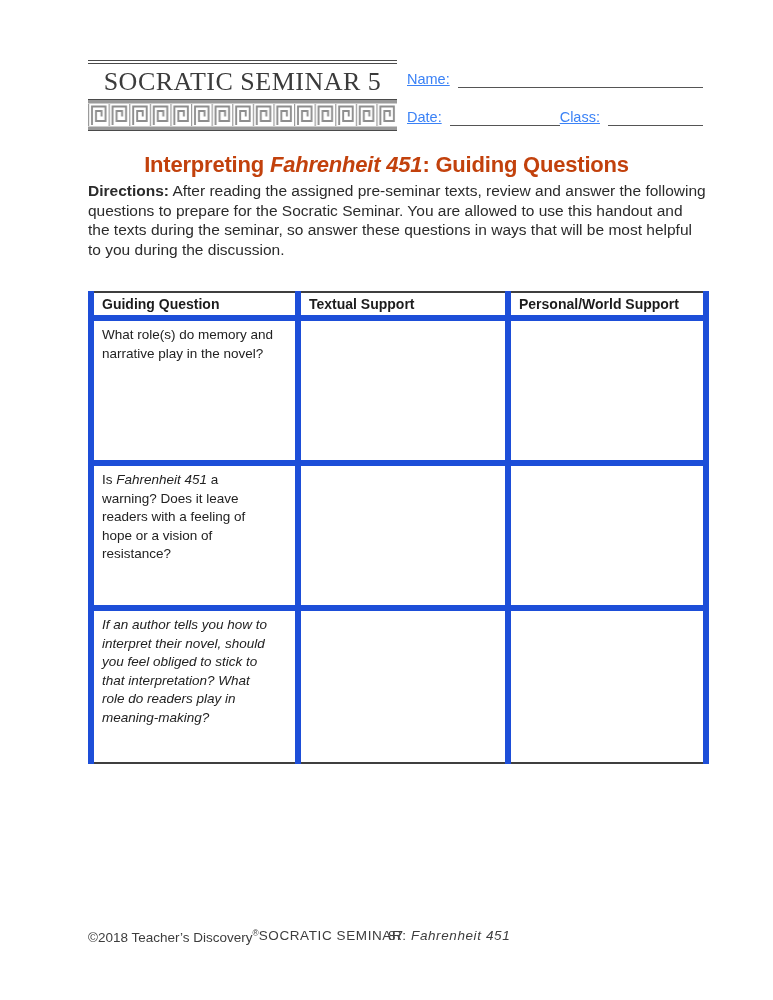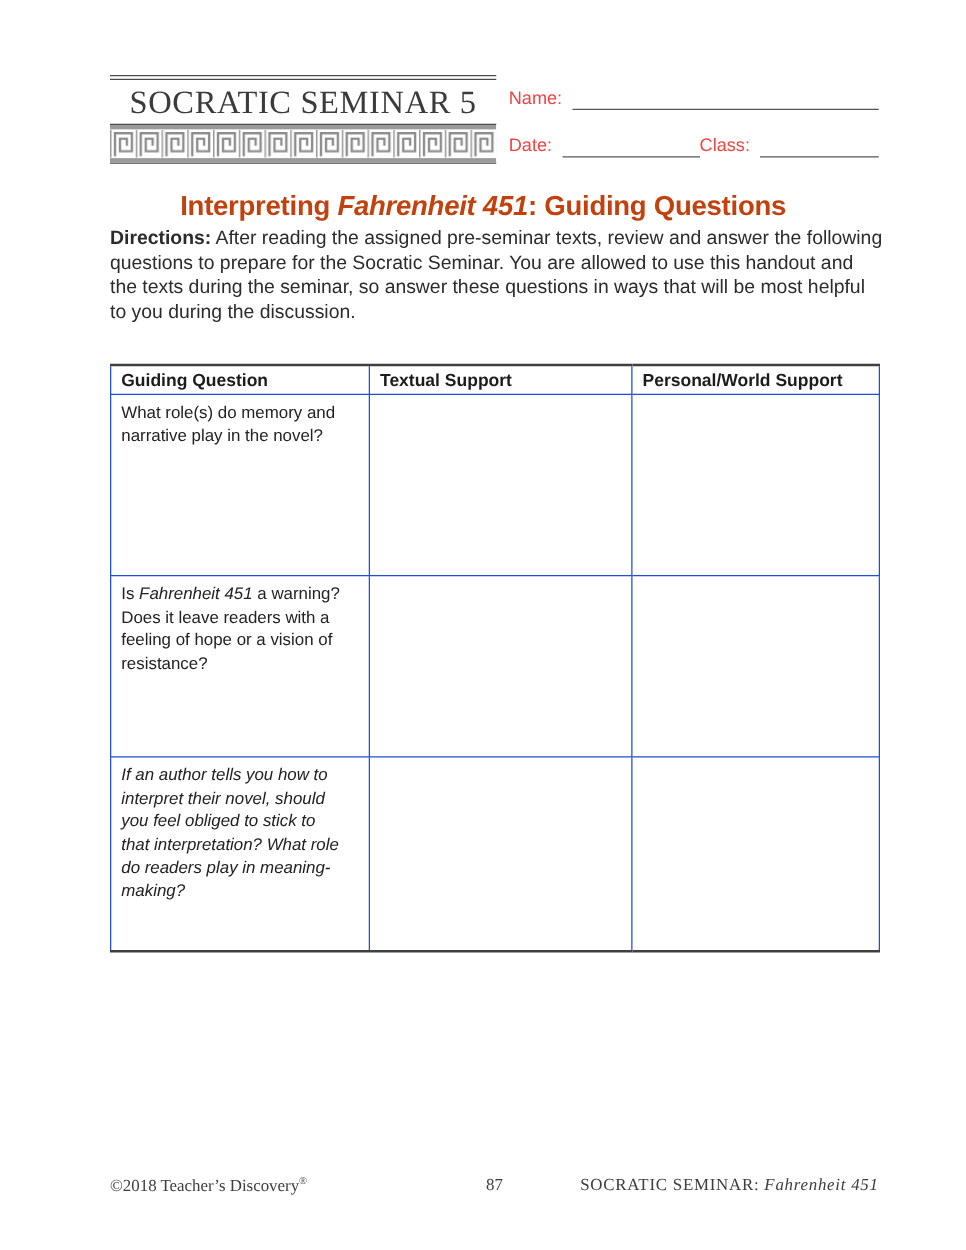--- a/index.html
+++ b/index.html
@@ -44,21 +44,22 @@
     width: 309px;
   }
   .greek-band { display: block; }
   .logo-bottom-rule { border-top: 1.5px solid #4a4a4a; height: 0; }
 
   .fields {
     flex: 1;
     padding-left: 10px;
     padding-top: 11px;
     font-size: 14.5px;
-    color: #ef4444;
+    color: #3b82f6;
+    text-decoration: underline;
   }
   .field-row { display: flex; align-items: flex-end; }
   .field-row + .field-row { margin-top: 21px; }
   .field-label { margin-right: 8px; line-height: 17px; }
   .write-line {
     border-bottom: 1.3px solid #555555;
     height: 15px;
   }
   .line-grow { flex: 1; }
   .line-date { width: 110px; }
@@ -94,21 +95,21 @@
     top: 291px;
     left: 88px;
     width: 615px;
     border-collapse: collapse;
     table-layout: fixed;
   }
   .q-table col.c1 { width: 207px; }
   .q-table col.c2 { width: 210px; }
   .q-table col.c3 { width: 198px; }
   .q-table th, .q-table td {
-    border: 1px solid #1d4ed8;
+    border: 6px solid #1d4ed8;
     vertical-align: top;
     text-align: left;
   }
   .q-table th {
     border-top: 2px solid #3f3f3f;
     font-size: 14px;
     font-weight: bold;
     color: #1c1c1c;
     padding: 3px 8px 3px 8px;
     height: 22px;
@@ -123,26 +124,25 @@
   .q-table tr.row-std { height: 145px; }
   .q-table tr.row-last { height: 155px; font-style: italic; }
   .q-table tr.row-last td { border-bottom: 2px solid #3f3f3f; }
 
   
   .footer {
     position: absolute;
     top: 928px;
     left: 88px;
     width: 615px;
-    font-family: Liberation Serif, serif;
+    font-family: Liberation Sans, sans-serif;
     font-size: 13.5px;
     color: #3d3d3d;
     display: flex;
-    justify-content: space-between;
-    margin-top: 12px;
+    justify-content: flex-start;
   }
   .footer-center {
     position: absolute;
     left: 50%;
     transform: translateX(-50%);
   }
   .footer-right { letter-spacing: 0.6px; }
 </style>
 </head>
 <body>

